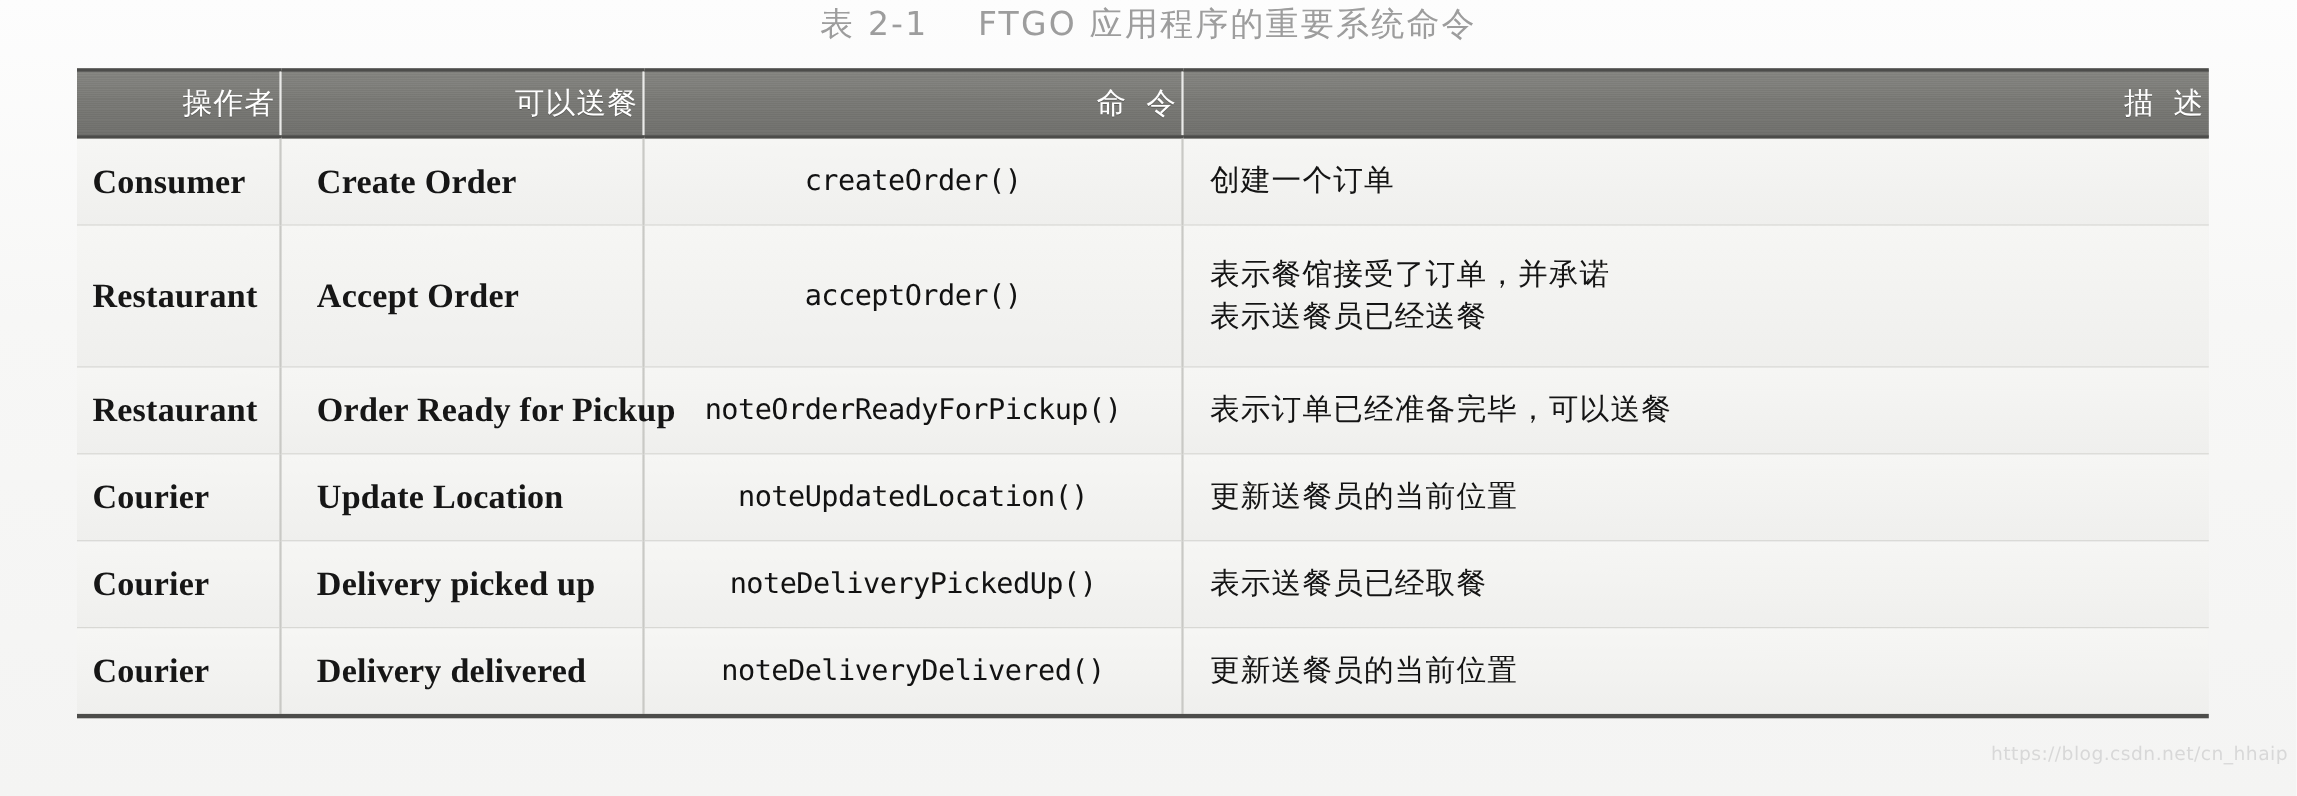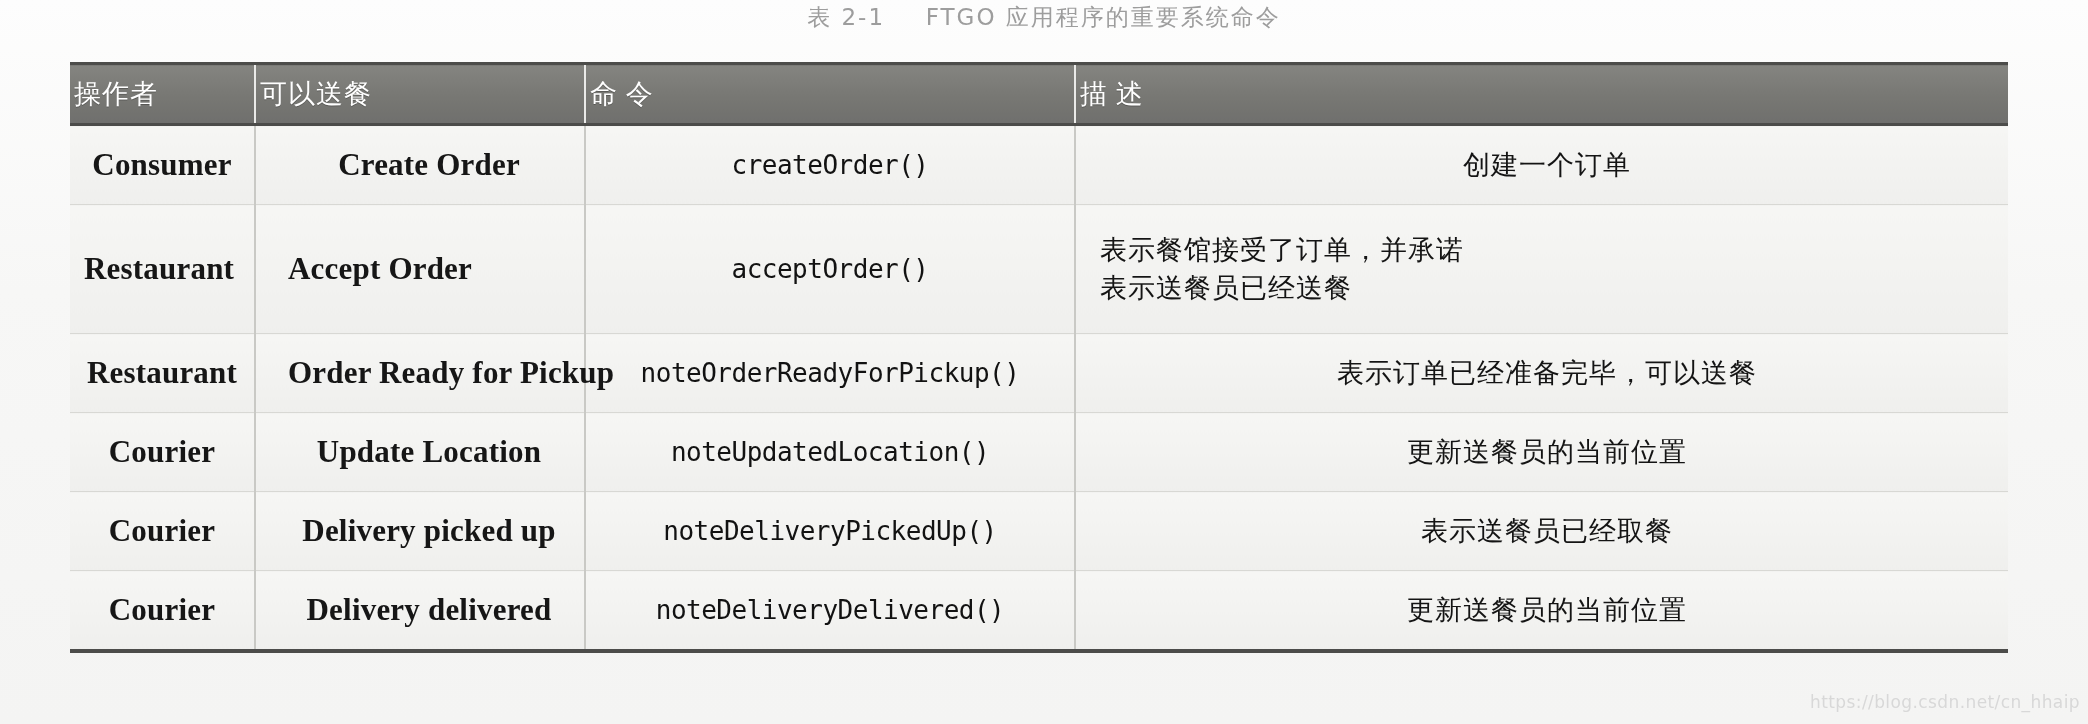--- a/index.html
+++ b/index.html
@@ -23,21 +23,21 @@
       linear-gradient(180deg, #fdfdfd 0%, #f7f7f6 40%, #f4f4f3 100%);
   }
 
   .caption {
     position: absolute;
     top: 2px;
     left: 0;
     width: 100%;
     text-align: center;
     font-family: "DejaVu Sans", "Liberation Sans", sans-serif;
-    font-size: 23px;
+    font-size: 30px;
     letter-spacing: 2px;
     color: #9d9d9d;
     white-space: nowrap;
     font-weight: 400;
   }
   .caption .cap-gap { display: inline-block; width: 22px; }
 
   .table-wrap {
     position: absolute;
     left: 70px;
@@ -56,26 +56,26 @@
   table.ftgo col.c1 { width: 185px; }
   table.ftgo col.c2 { width: 330px; }
   table.ftgo col.c3 { width: 490px; }
   table.ftgo col.c4 { width: 933px; }
 
   thead th {
     background:
       repeating-linear-gradient(0deg, rgba(255,255,255,0.035) 0 1px, rgba(0,0,0,0.02) 1px 2px),
       linear-gradient(180deg, #83837f 0%, #777773 50%, #6e6e6b 100%);
     color: #ffffff;
-    font-family: Liberation Serif, serif;
+    font-family: Liberation Mono, monospace;
     font-weight: 400;
     font-size: 27px;
     height: 58px;
     letter-spacing: 1px;
-    text-align: left;
+    text-align: right;
     border-right: 2px solid #eaeae8;
     border-top: 3px solid #4c4c4a;
     border-bottom: 3px solid #4c4c4a;
     text-shadow: 0 1px 0 rgba(0,0,0,0.25);
     padding: 0 4px;
     margin-left: 36px;
   }
   thead th:last-child { border-right: none; }
 
   tbody td {
@@ -112,34 +112,34 @@
   td.desc {
     font-family: "DejaVu Sans", "Liberation Sans", sans-serif;
     font-size: 27px;
     line-height: 1.42;
     letter-spacing: 1px;
     padding-left: 24px;
     color: #141414;
   }
 
   tr.r-tall td { height: 112px; }
-  tr.r-std td  { height: 62px; text-align: center; }
+  tr.r-std td  { height: 62px; }
 
   .table-bottom-rule {
     position: absolute;
     left: 70px;
     width: 1938px;
     height: 4px;
     background: #4c4c4a;
   }
 
   .watermark {
     position: absolute;
     right: 8px;
-    bottom: 12px;
+    bottom: 28px;
     font-family: "DejaVu Sans", "Liberation Sans", sans-serif;
     font-size: 17px;
     color: #d8d8d8;
     letter-spacing: 0.4px;
     white-space: nowrap;
   }
 </style>
 </head>
 <body>
 

